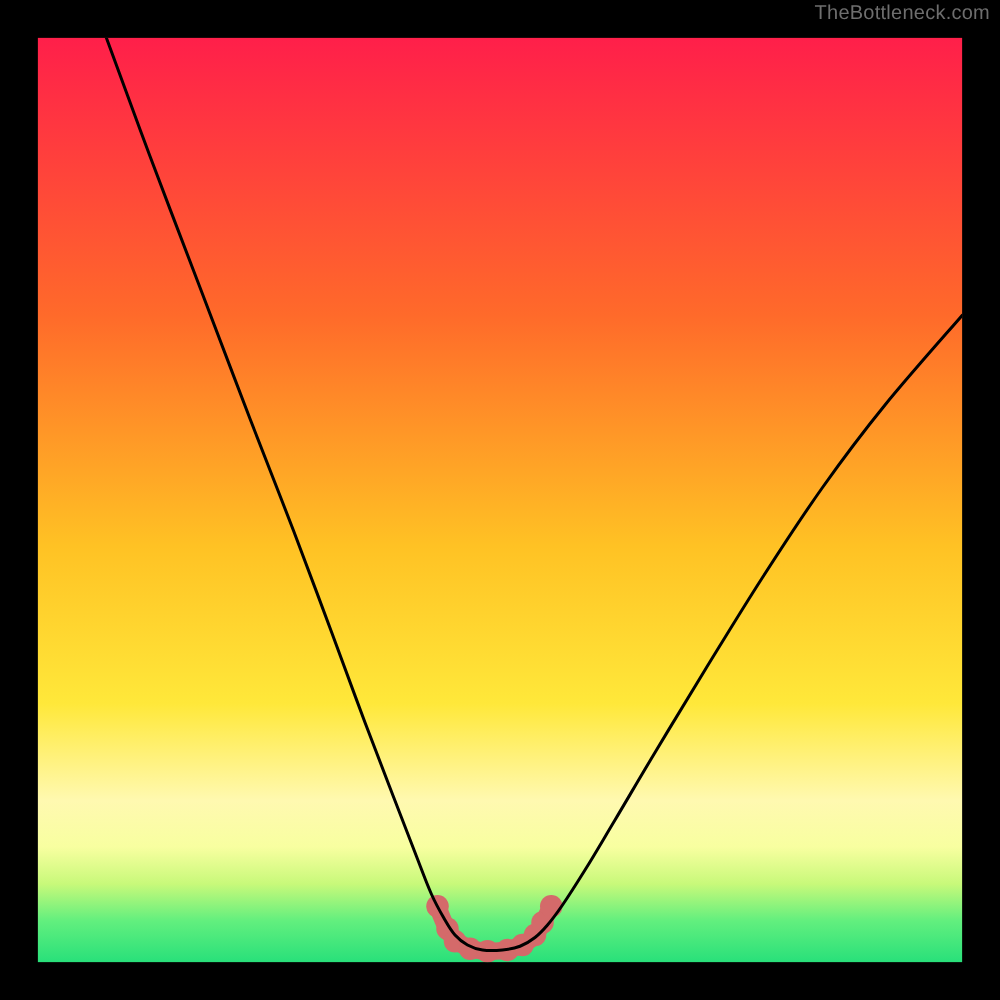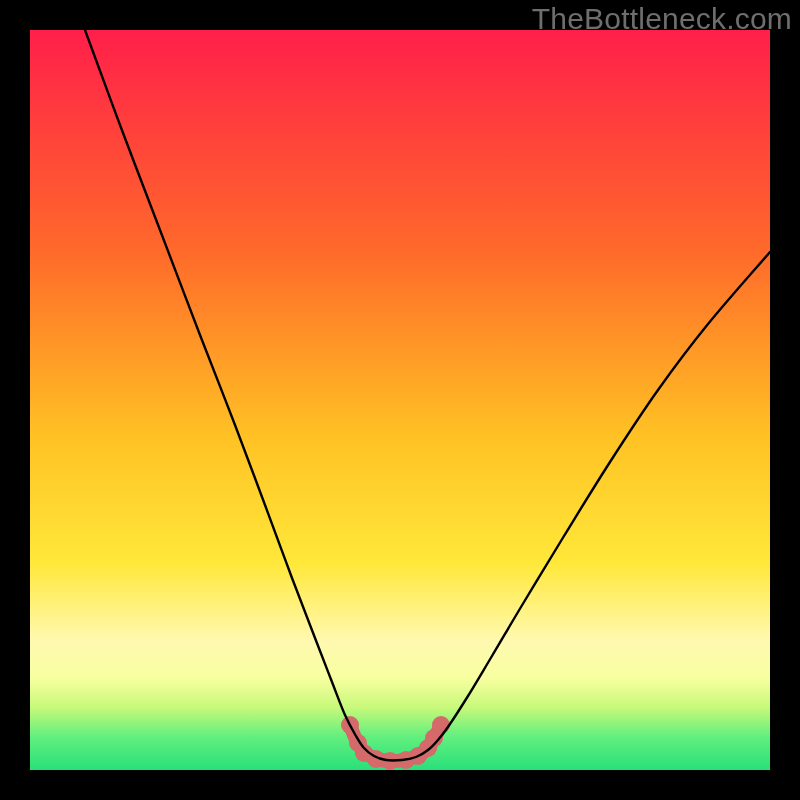--- a/index.html
+++ b/index.html
@@ -15,21 +15,21 @@
     position: absolute;
     left: 0; top: 0;
     width: 800px; height: 800px;
     background: #000;
   }
   .watermark {
     position: absolute;
     top: 2px;
     right: 8px;
     color: #6e6e6e;
-    font-size: 30px;
+    font-size: 16px;
     font-weight: 500;
     letter-spacing: 0.2px;
     z-index: 10;
     user-select: none;
     pointer-events: none;
   }
   .plot-area {
     position: absolute;
     left: 30px;
     top: 30px;

